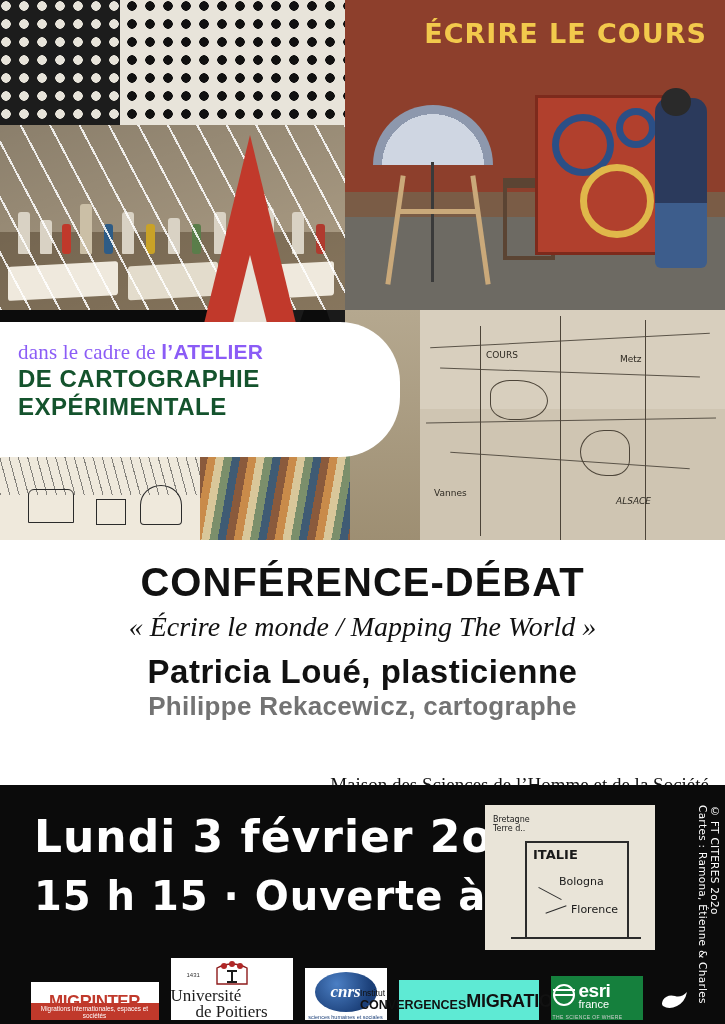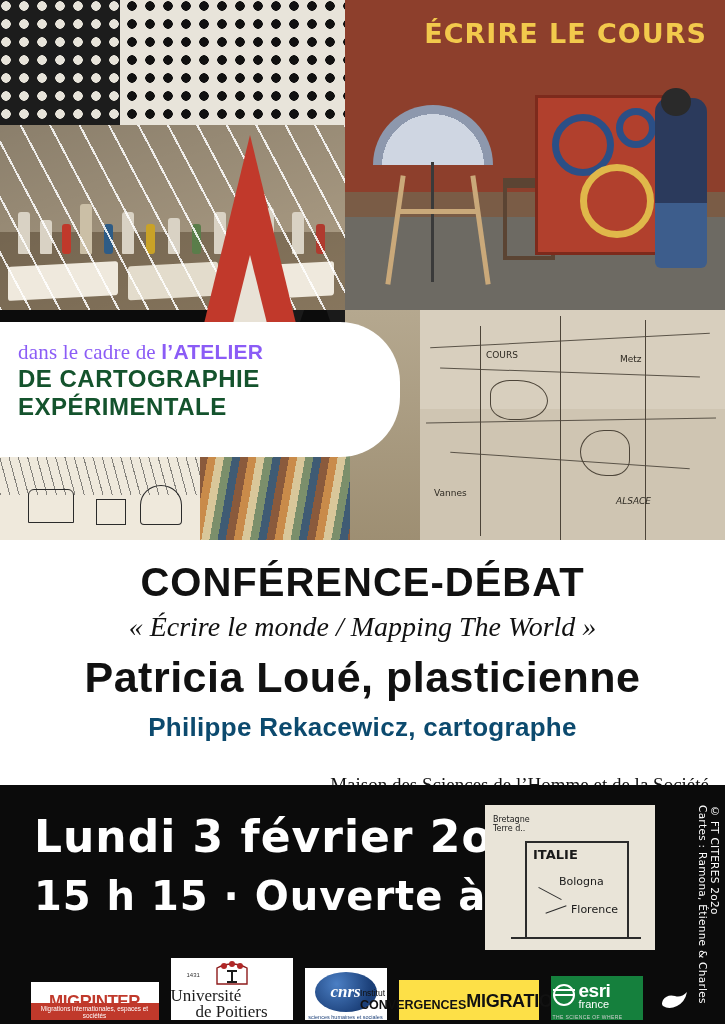--- a/index.html
+++ b/index.html
@@ -182,24 +182,24 @@
   }
   .conf-title {
     text-align: center; font-size: 40px; font-weight: bold; color:#111;
     letter-spacing: 1px; margin-top: 20px;
   }
   .conf-sub {
     text-align: center; font-family: "Liberation Serif", serif;
     font-size: 28px; font-style: italic; color:#111; margin-top: 6px;
   }
   .conf-p1 {
-    text-align: center; font-size: 43px; font-weight: bold; color:#111; margin-top: 10px; letter-spacing: .5px;
+    text-align: center; font-size: 33px; font-weight: bold; color:#111; margin-top: 10px; letter-spacing: .5px;
   }
   .conf-p2 {
-    text-align: center; font-size: 26px; font-weight: bold; color:#0c4a6e; margin-top: 10px; letter-spacing: .3px;
+    text-align: center; font-size: 26px; font-weight: bold; color:#737373; letter-spacing: .3px;
   }
   .venue {
     position: absolute; right: 0; top: 228px; z-index: 7;
     background:#fff; border-radius: 30px 0 0 30px;
     padding: 6px 16px 6px 22px;
     font-family: "Liberation Serif", serif; font-size: 19px; color:#111;
     white-space: nowrap;
   }
   .room {
     position: absolute; right: 0; top: 268px; z-index: 7;
@@ -265,21 +265,21 @@
   .logo-cnrs { width: 82px; height: 52px; background:#fff; position: relative; }
   .logo-cnrs .disc {
     position:absolute; left:50%; top:4px; transform:translateX(-50%);
     width:62px; height:40px; border-radius:50%;
     background: radial-gradient(circle at 35% 30%, #4b7fc4, #1b3f78 70%);
     display:flex; align-items:center; justify-content:center;
   }
   .logo-cnrs .txt { color:#fff; font-family:"Liberation Serif", serif; font-style:italic; font-weight:bold; font-size:17px; }
   .logo-cnrs .sub { position:absolute; bottom:0; width:82px; text-align:center; font-size:5.5px; color:#1b3f78; }
 
-  .logo-icm { width: 140px; height: 40px; background:#fde047; position:relative; padding:3px 4px; }
+  .logo-icm { width: 140px; height: 40px; background:#5eead4; position:relative; padding:3px 4px; }
   .logo-icm .r1 { font-size: 8.5px; color:#111; }
   .logo-icm .r1 b { font-size: 12.5px; }
   .logo-icm .r2 { font-size: 18px; font-weight:bold; color:#111; letter-spacing:-.3px; line-height: 1; margin-top:1px; }
 
   .logo-esri { width: 92px; height: 44px; background:#15803d; position:relative; color:#fff;text-decoration:underline; }
   .logo-esri .globe {
     position:absolute; left:2px; top:8px; width:22px; height:22px; border-radius:50%;
     border:2px solid #fff;
   }
   .logo-esri .globe:before, .logo-esri .globe:after {

